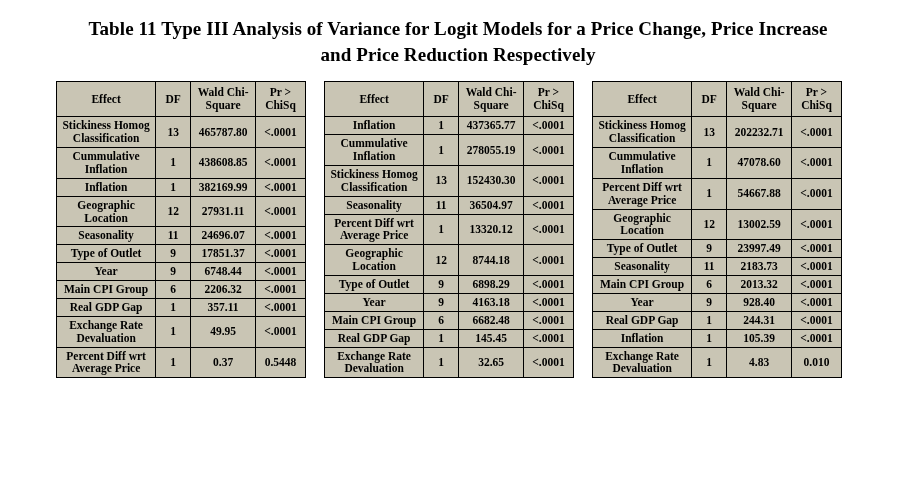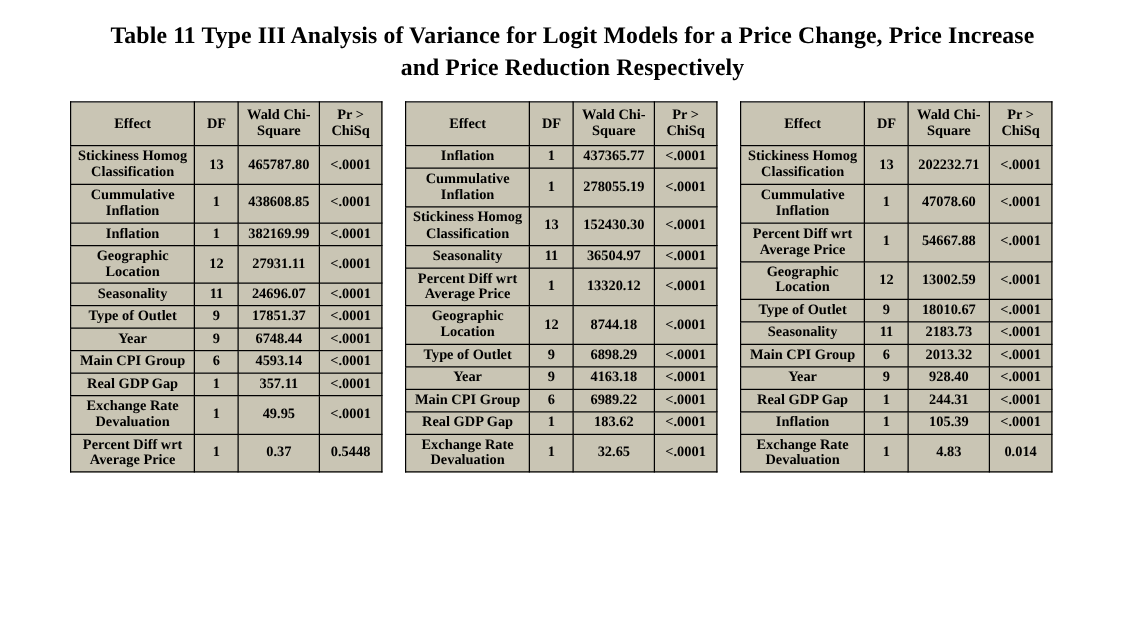--- a/index.html
+++ b/index.html
@@ -126,21 +126,21 @@
         </tr>
         <tr>
           <td>Year</td>
           <td class="num">9</td>
           <td class="num">6748.44</td>
           <td class="num">&lt;.0001</td>
         </tr>
         <tr>
           <td>Main CPI Group</td>
           <td class="num">6</td>
-          <td class="num">4593.14</td>
+          <td class="num">2206.32</td>
           <td class="num">&lt;.0001</td>
         </tr>
         <tr>
           <td>Real GDP Gap</td>
           <td class="num">1</td>
           <td class="num">357.11</td>
           <td class="num">&lt;.0001</td>
         </tr>
         <tr>
           <td>Exchange Rate Devaluation</td>
@@ -211,27 +211,27 @@
         </tr>
         <tr>
           <td>Year</td>
           <td class="num">9</td>
           <td class="num">4163.18</td>
           <td class="num">&lt;.0001</td>
         </tr>
         <tr>
           <td>Main CPI Group</td>
           <td class="num">6</td>
-          <td class="num">6989.22</td>
+          <td class="num">6682.48</td>
           <td class="num">&lt;.0001</td>
         </tr>
         <tr>
           <td>Real GDP Gap</td>
           <td class="num">1</td>
-          <td class="num">183.62</td>
+          <td class="num">145.45</td>
           <td class="num">&lt;.0001</td>
         </tr>
         <tr>
           <td>Exchange Rate Devaluation</td>
           <td class="num">1</td>
           <td class="num">32.65</td>
           <td class="num">&lt;.0001</td>
         </tr>
       </tbody>
     </table>
@@ -266,21 +266,21 @@
         </tr>
         <tr>
           <td>Geographic Location</td>
           <td class="num">12</td>
           <td class="num">13002.59</td>
           <td class="num">&lt;.0001</td>
         </tr>
         <tr>
           <td>Type of Outlet</td>
           <td class="num">9</td>
-          <td class="num">18010.67</td>
+          <td class="num">23997.49</td>
           <td class="num">&lt;.0001</td>
         </tr>
         <tr>
           <td>Seasonality</td>
           <td class="num">11</td>
           <td class="num">2183.73</td>
           <td class="num">&lt;.0001</td>
         </tr>
         <tr>
           <td>Main CPI Group</td>
@@ -303,19 +303,19 @@
         <tr>
           <td>Inflation</td>
           <td class="num">1</td>
           <td class="num">105.39</td>
           <td class="num">&lt;.0001</td>
         </tr>
         <tr>
           <td>Exchange Rate Devaluation</td>
           <td class="num">1</td>
           <td class="num">4.83</td>
-          <td class="num">0.014</td>
+          <td class="num">0.010</td>
         </tr>
       </tbody>
     </table>
 
   </div>
 </div>
 
 </body></html>

